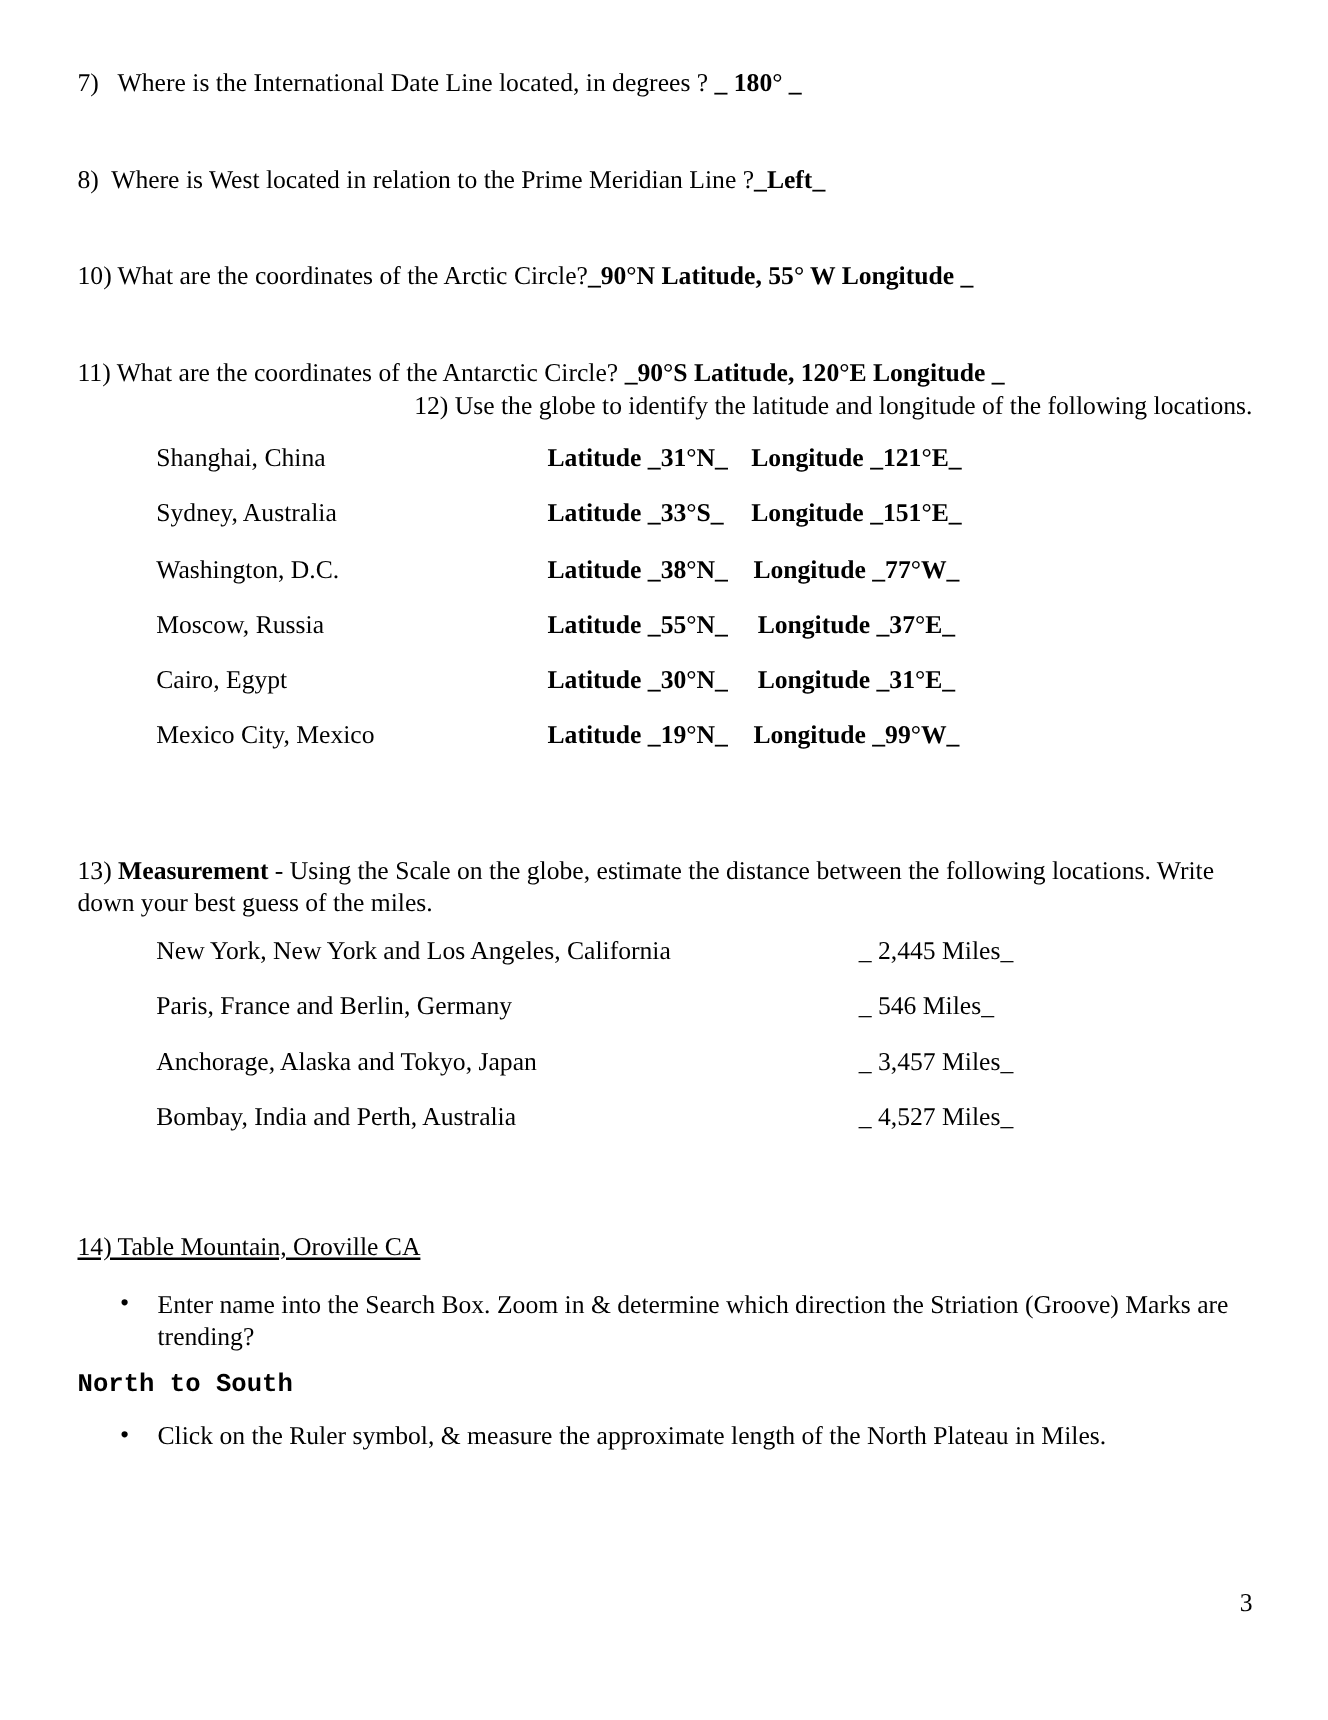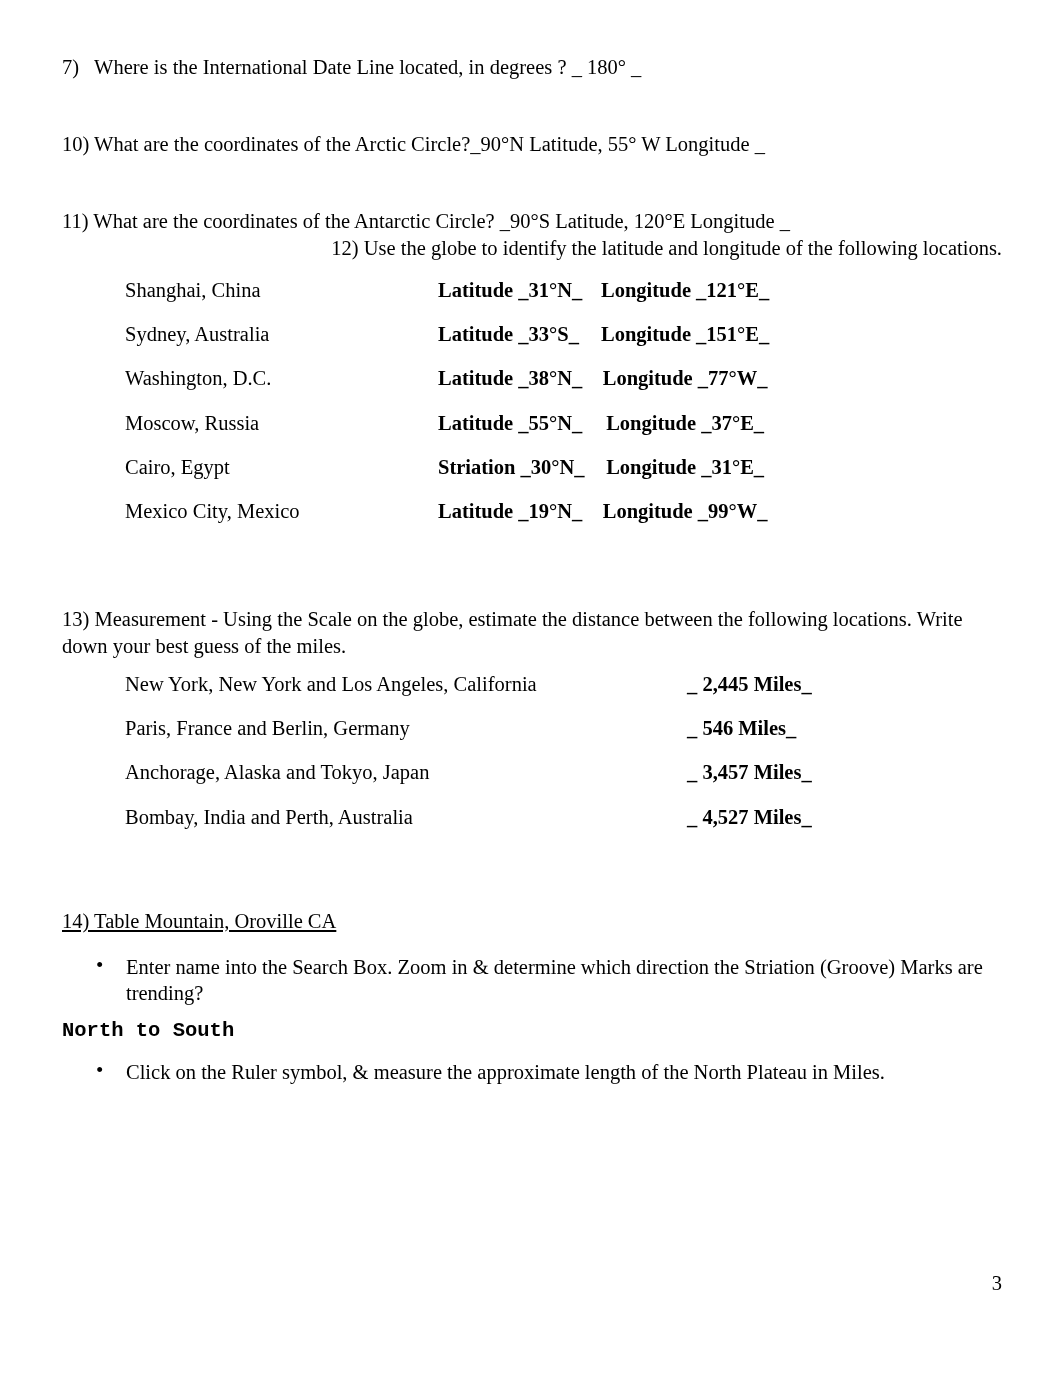--- a/index.html
+++ b/index.html
@@ -28,21 +28,21 @@
     top:54px;
     width:940px;
   }
 
   
   .q {
     margin-bottom:51px;
     white-space:pre-wrap;
   }
   .q:last-of-type { margin-bottom:0; }
-  b, .b { font-weight:normal;text-align:center; }
+  b, .b { font-weight:bold;text-align:center; }
 
   
   .q-block { margin-bottom:0; }
   .q-lead { margin-bottom:16px;text-align:right; }
 
   .coord-table {
     border-collapse:collapse;
     margin-left:63px;
     margin-top:12px;
   }
@@ -64,21 +64,21 @@
     border-collapse:collapse;
     margin-left:63px;
     width:815px;
   }
   .dist-table td {
     padding:0 0 18px 0;
     vertical-align:top;
     white-space:pre;
   }
   .dist-table td.pair { width:562px; }
-  .dist-table td.miles { font-weight:bold; }
+  .dist-table td.miles { font-weight:normal; }
 
   
   .q14-lead { margin-top:60px; margin-bottom:20px;text-decoration:underline; }
 
   ul.bullets {
     list-style:none;
     margin:0 0 0 34px;
     padding:0;
   }
   ul.bullets li {
@@ -109,20 +109,21 @@
   }
 </style>
 </head>
 <body>
 
 <div class="page">
   <div class="content">
 
     <p class="q"><span>7)   Where is the International Date Line located, in degrees ? </span><b>_ 180° _</b></p>
 
+    <p class="q"><span>8)  Where is West located in relation to the Prime Meridian Line ?</span><b>_Left_</b></p>
 
 
     <p class="q"><span>10) What are the coordinates of the Arctic Circle?</span><b>_90°N Latitude, 55° W Longitude _</b></p>
 
     <p class="q"><span>11) What are the coordinates of the Antarctic Circle? </span><b>_90°S Latitude, 120°E Longitude _</b></p>
 
     <div class="q-block">
       <p class="q-lead">12) Use the globe to identify the latitude and longitude of the following locations.</p>
       <table class="coord-table">
         <tbody>
@@ -141,21 +142,21 @@
             <td class="lat">Latitude _38°N_</td>
             <td class="lon">Longitude _77°W_</td>
           </tr>
           <tr>
             <td class="city">Moscow, Russia</td>
             <td class="lat">Latitude _55°N_</td>
             <td class="lon">Longitude _37°E_</td>
           </tr>
           <tr>
             <td class="city">Cairo, Egypt</td>
-            <td class="lat">Striation _30°N_</td>
+            <td class="lat">Latitude _30°N_</td>
             <td class="lon">Longitude _31°E_</td>
           </tr>
           <tr>
             <td class="city">Mexico City, Mexico</td>
             <td class="lat">Latitude _19°N_</td>
             <td class="lon">Longitude _99°W_</td>
           </tr>
         </tbody>
       </table>
     </div>

